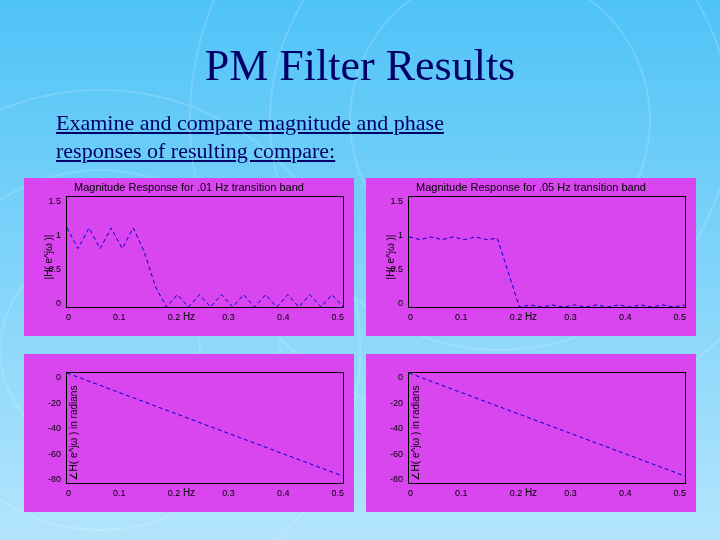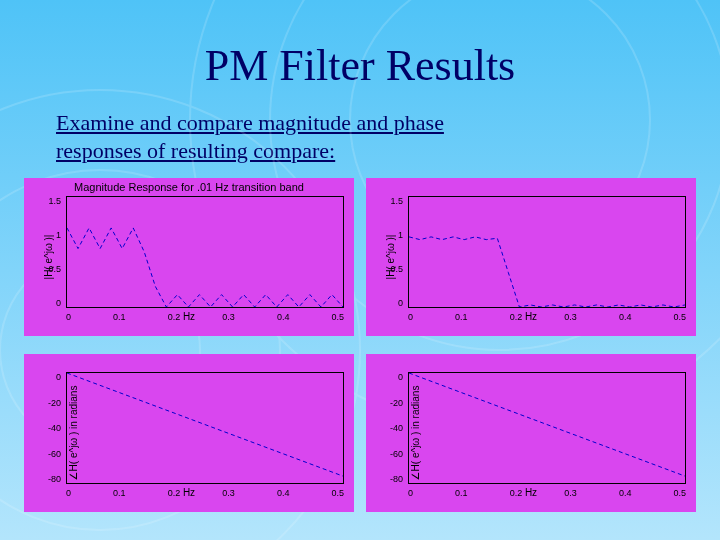--- a/index.html
+++ b/index.html
@@ -146,20 +146,21 @@
         <span>0.5</span>
       </div>
       <div class="yticks">
         <span>1.5</span>
         <span>1</span>
         <span>0.5</span>
         <span>0</span>
       </div>
     </div>
   <div class="chart">
+      <div class="chart-title">Magnitude Response for .05 Hz transition band</div>
       <div class="plot-area">
         <svg class="curve" viewBox="0 0 100 100" preserveAspectRatio="none">
           <path d="M0.00 36.25 L4.00 38.75 L8.00 36.25 L12.00 38.75 L16.00 36.25 L20.00 38.75 L24.00 36.25 L28.00 38.75 L32.00 37.50 L36.00 68.75 L40.00 100.00 L44.00 98.13 L48.00 100.00 L52.00 98.13 L56.00 100.00 L60.00 98.13 L64.00 100.00 L68.00 98.13 L72.00 100.00 L76.00 98.13 L80.00 100.00 L84.00 98.13 L88.00 100.00 L92.00 98.13 L96.00 100.00 L100.00 98.13 " stroke="#0000cc" stroke-width="1" fill="none" vector-effect="non-scaling-stroke" class="dashed"></path>
         </svg>
       </div>
       <div class="ylabel">|H( e^jω )|</div>
       <div class="xlabel">Hz</div>
       <div class="xticks">
         <span>0</span>
         <span>0.1</span>

